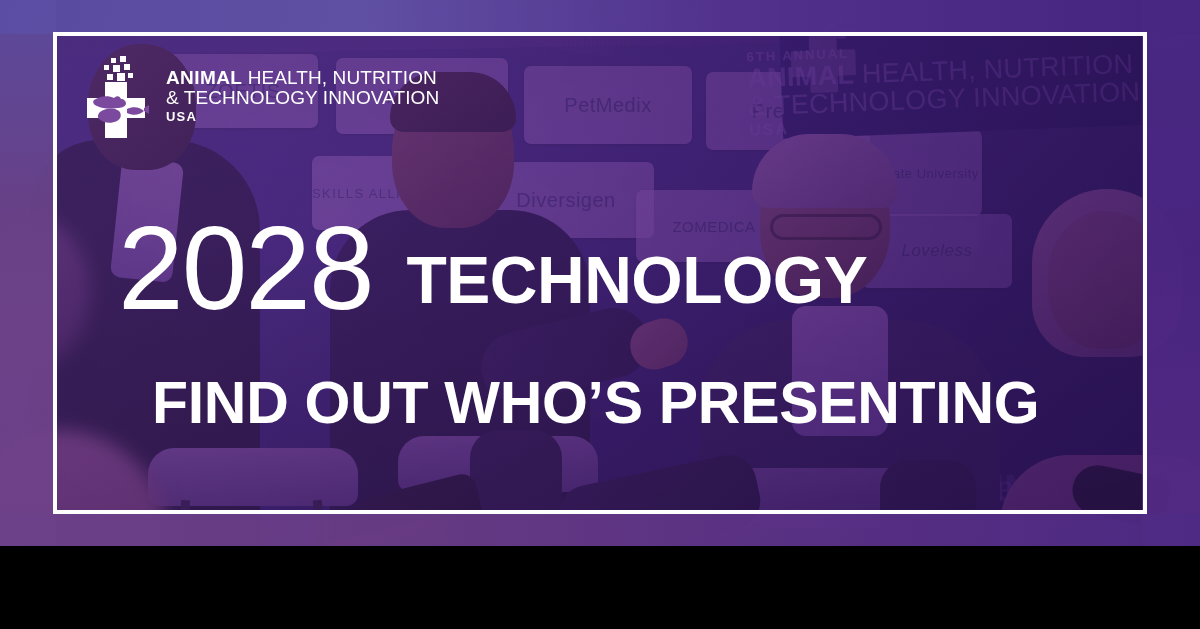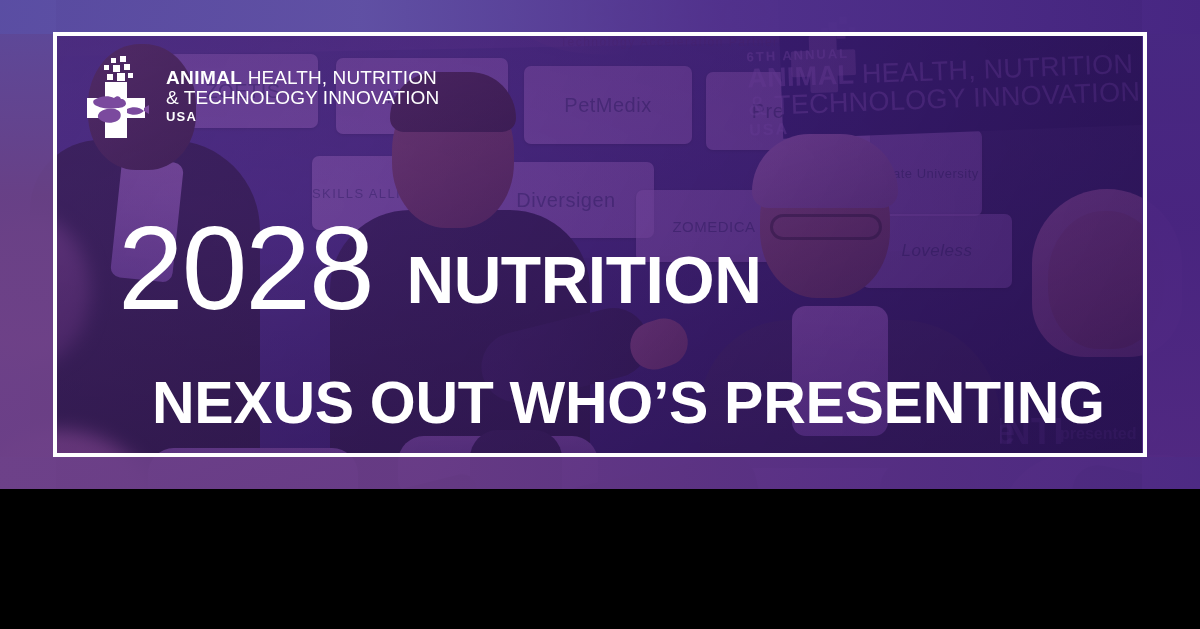--- a/index.html
+++ b/index.html
@@ -1,20 +1,20 @@
 <!DOCTYPE html>
 <html><head>
 <meta charset="utf-8">
 <style>
   html,body{margin:0;padding:0;background:#000;}
   *{box-sizing:border-box;}
 
   .stage{
     position:relative;
-    width:1200px;height:489px;
+    width:1200px;height:546px;
     overflow:hidden;
     font-family:"Liberation Sans", sans-serif;
     background:#5b3f8f;
   }
 
   
   .photo{position:absolute;inset:0;overflow:hidden;}
 
   
   .wall{
@@ -378,20 +378,20 @@
       <div class="logo-words">
         <div class="lw1"><b>ANIMAL</b><span> HEALTH, NUTRITION</span></div>
         <div class="lw2">&amp; TECHNOLOGY INNOVATION</div>
         <div class="lw3">USA</div>
       </div>
     </div>
 
     <div class="headline">
       <div class="hl-row1">
         <span class="hl-year">2028</span>
-        <span class="hl-inno">NUTRITION</span>
+        <span class="hl-inno">TECHNOLOGY</span>
       </div>
     </div>
 
-    <div class="subline">NEXUS OUT WHO’S PRESENTING</div>
+    <div class="subline">FIND OUT WHO’S PRESENTING</div>
 
   </div>
 </div>
 
 </body></html>

